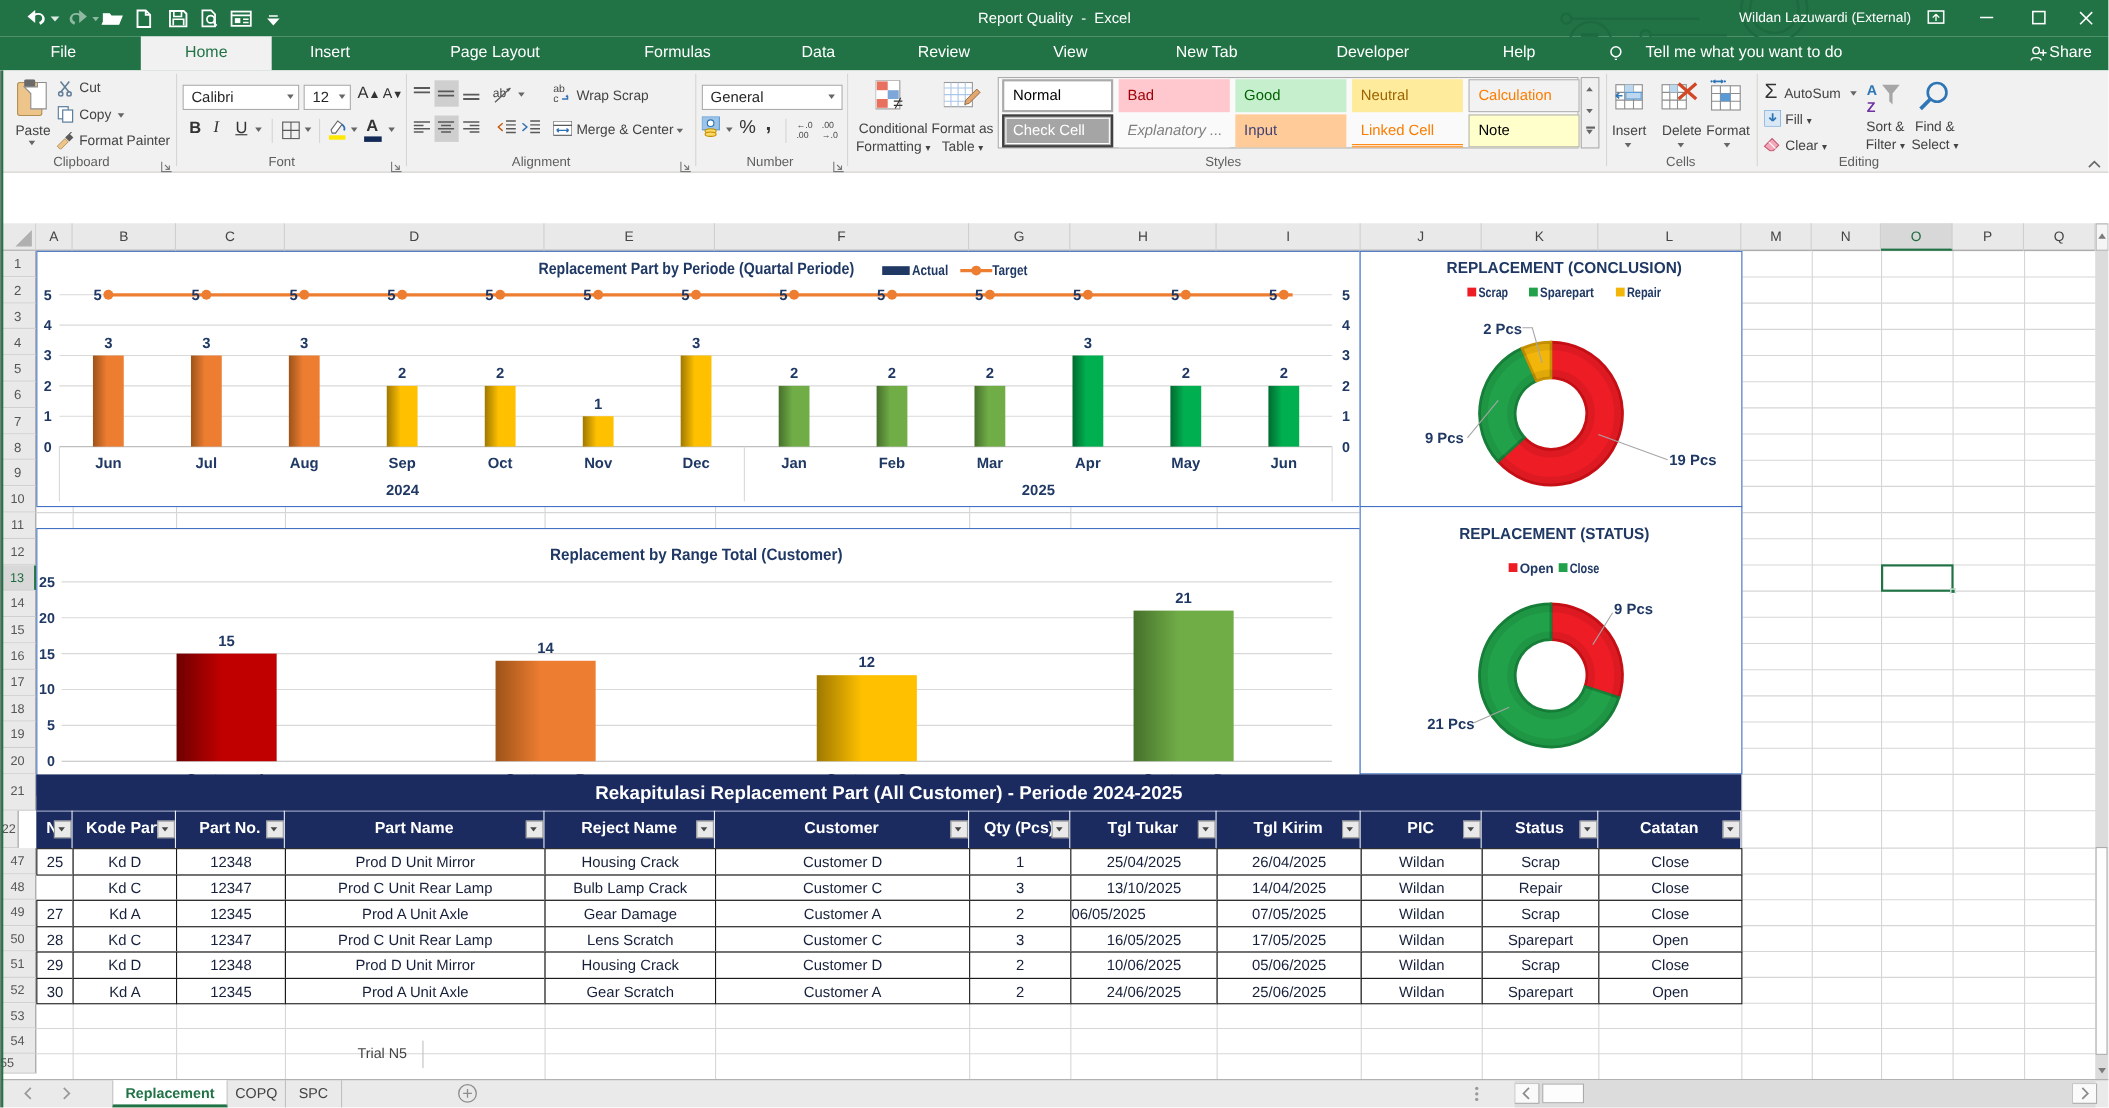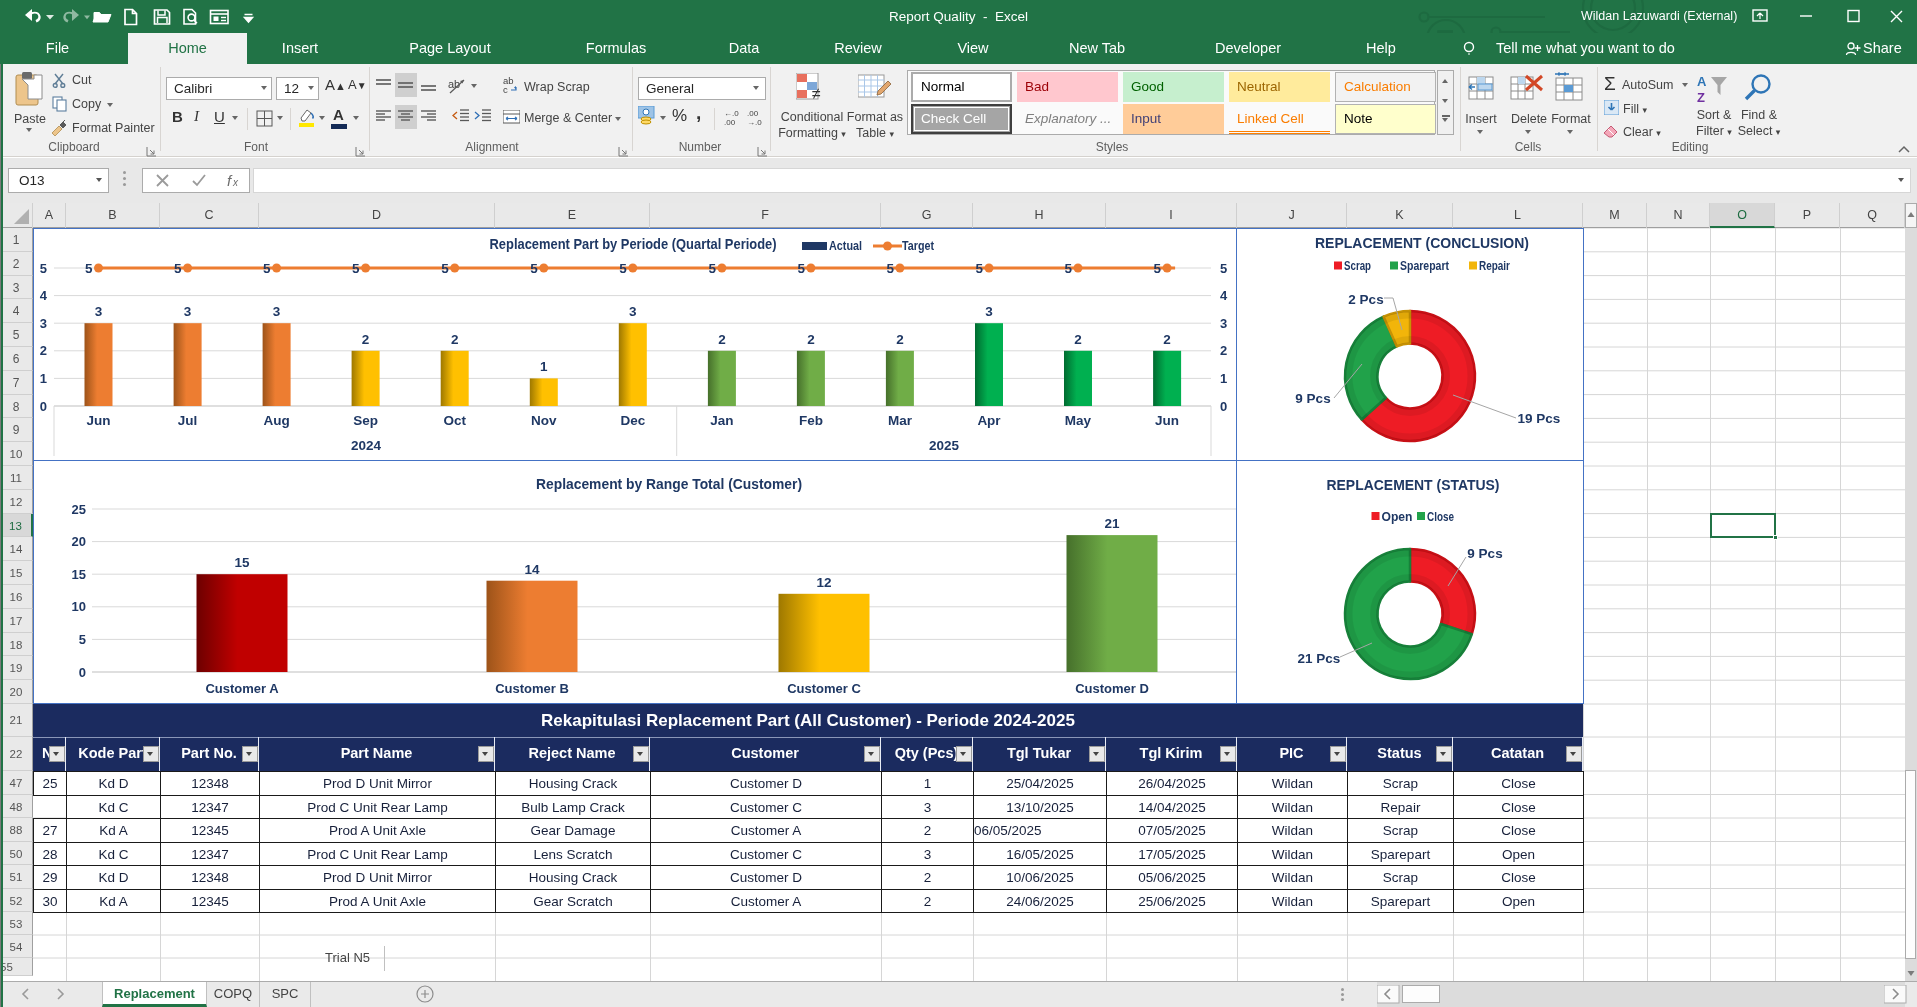--- a/index.html
+++ b/index.html
@@ -427,34 +427,20 @@
       <line x1="10.5" y1="17.5" x2="2" y2="26" stroke="#2e75b6" stroke-width="3.4"></line>
     </svg>
     <div class="rbtn" style="left:1732px;top:44px;width:54px;text-align:center;font-size:12.5px;">Find &amp;</div>
     <div class="rbtn" style="left:1732px;top:60px;width:54px;text-align:center;font-size:12.5px;">Select <span style="font-size:9px;">▾</span></div>
     <div class="grplabel" style="left:1640px;width:100px;">Editing</div>
     <svg class="abs" style="left:1897px;top:81px" width="14" height="9" viewBox="0 0 14 9">
         <path d="M2 7 L7 2 L12 7" fill="none" stroke="#666" stroke-width="1.5"></path>
       </svg>
   </div>
 
-  <div class="fxbar" id="fxbar">
-    <div class="namebox">O13</div>
-    <div class="ddarrow" style="left:96px;top:20px;border-top-color:#555;"></div>
-    <div class="abs" style="left:123px;top:13px;width:3px;height:3px;background:#9a9a9a;border-radius:50%;box-shadow:0 6px 0 #9a9a9a,0 12px 0 #9a9a9a;"></div>
-    <div class="fxbox"></div>
-    <svg class="abs" style="left:155px;top:15px" width="90" height="16" viewBox="0 0 90 16">
-      <path d="M2 2 L13 13 M13 2 L2 13" stroke="#9b9b9b" stroke-width="1.8" fill="none"></path>
-      <path d="M38 8 L42 12 L50 2" stroke="#9b9b9b" stroke-width="1.8" fill="none"></path>
-      <text x="72" y="13" font-size="15" font-style="italic" font-family="Liberation Serif,serif" fill="#6d6d6d">f</text>
-      <text x="78" y="13" font-size="10" font-style="italic" font-family="Liberation Serif,serif" fill="#6d6d6d">x</text>
-    </svg>
-    <div class="fxinput"></div>
-    <div class="ddarrow" style="left:1898px;top:20px;border-top-color:#555;"></div>
-  </div>
 
   <div class="sheet" id="sheet"></div>
 
   <svg class="abs" style="left:0;top:203px" width="1917" height="778" viewBox="0 203 1917 778">
     <g transform="translate(0,0)">
         <rect x="0" y="0" width="1917" height="1007" fill="#fff"></rect>
 <line x1="66.5" y1="228" x2="66.5" y2="981" stroke="#d6d6d6" stroke-width="1"></line>
 <line x1="160.5" y1="228" x2="160.5" y2="981" stroke="#d6d6d6" stroke-width="1"></line>
 <line x1="259.5" y1="228" x2="259.5" y2="981" stroke="#d6d6d6" stroke-width="1"></line>
 <line x1="495.5" y1="228" x2="495.5" y2="981" stroke="#d6d6d6" stroke-width="1"></line>
@@ -540,24 +526,24 @@
 <div class="abs" style="left:0;top:489.8px;width:33px;height:23.8px;background:#e9e9e9;border-right:1px solid #9f9f9f;border-bottom:1px solid #cfcfcf;color:#555;font-size:11.5px;text-align:center;line-height:24px;">12</div>
 <div class="abs" style="left:0;top:513.6px;width:33px;height:23.8px;background:#d8d8d8;border-right:2px solid #217346;border-bottom:1px solid #cfcfcf;color:#1e6b41;font-size:11.5px;text-align:center;line-height:24px;">13</div>
 <div class="abs" style="left:0;top:537.4px;width:33px;height:23.8px;background:#e9e9e9;border-right:1px solid #9f9f9f;border-bottom:1px solid #cfcfcf;color:#555;font-size:11.5px;text-align:center;line-height:24px;">14</div>
 <div class="abs" style="left:0;top:561.2px;width:33px;height:23.8px;background:#e9e9e9;border-right:1px solid #9f9f9f;border-bottom:1px solid #cfcfcf;color:#555;font-size:11.5px;text-align:center;line-height:24px;">15</div>
 <div class="abs" style="left:0;top:585.0px;width:33px;height:23.8px;background:#e9e9e9;border-right:1px solid #9f9f9f;border-bottom:1px solid #cfcfcf;color:#555;font-size:11.5px;text-align:center;line-height:24px;">16</div>
 <div class="abs" style="left:0;top:608.8px;width:33px;height:23.8px;background:#e9e9e9;border-right:1px solid #9f9f9f;border-bottom:1px solid #cfcfcf;color:#555;font-size:11.5px;text-align:center;line-height:24px;">17</div>
 <div class="abs" style="left:0;top:632.6px;width:33px;height:23.8px;background:#e9e9e9;border-right:1px solid #9f9f9f;border-bottom:1px solid #cfcfcf;color:#555;font-size:11.5px;text-align:center;line-height:24px;">18</div>
 <div class="abs" style="left:0;top:656.4px;width:33px;height:23.8px;background:#e9e9e9;border-right:1px solid #9f9f9f;border-bottom:1px solid #cfcfcf;color:#555;font-size:11.5px;text-align:center;line-height:24px;">19</div>
 <div class="abs" style="left:0;top:680.2px;width:33px;height:23.8px;background:#e9e9e9;border-right:1px solid #9f9f9f;border-bottom:1px solid #cfcfcf;color:#555;font-size:11.5px;text-align:center;line-height:24px;">20</div>
 <div class="abs" style="left:0;top:704.0px;width:33px;height:33.0px;background:#e9e9e9;border-right:1px solid #9f9f9f;border-bottom:1px solid #cfcfcf;color:#555;font-size:11.5px;text-align:center;line-height:33px;">21</div>
-<div class="abs" style="left:0;top:737.0px;width:33px;height:34.0px;background:#e9e9e9;border-right:1px solid #9f9f9f;border-bottom:1px solid #cfcfcf;color:#555;font-size:11.5px;text-align:center;line-height:34px;">22</div>
+<div class="abs" style="left:0;top:737.0px;width:17px;height:34.0px;background:#e9e9e9;border-right:1px solid #9f9f9f;border-bottom:1px solid #cfcfcf;color:#555;font-size:11.5px;text-align:center;line-height:34px;">22</div>
 <div class="abs" style="left:0;top:771.0px;width:33px;height:23.5px;background:#e9e9e9;border-right:1px solid #9f9f9f;border-bottom:1px solid #cfcfcf;color:#555;font-size:11.5px;text-align:center;line-height:24px;">47</div>
 <div class="abs" style="left:0;top:794.5px;width:33px;height:23.5px;background:#e9e9e9;border-right:1px solid #9f9f9f;border-bottom:1px solid #cfcfcf;color:#555;font-size:11.5px;text-align:center;line-height:24px;">48</div>
-<div class="abs" style="left:0;top:818.0px;width:33px;height:23.5px;background:#e9e9e9;border-right:1px solid #9f9f9f;border-bottom:1px solid #cfcfcf;color:#555;font-size:11.5px;text-align:center;line-height:24px;">88</div>
+<div class="abs" style="left:0;top:818.0px;width:33px;height:23.5px;background:#e9e9e9;border-right:1px solid #9f9f9f;border-bottom:1px solid #cfcfcf;color:#555;font-size:11.5px;text-align:center;line-height:24px;">49</div>
 <div class="abs" style="left:0;top:841.5px;width:33px;height:23.5px;background:#e9e9e9;border-right:1px solid #9f9f9f;border-bottom:1px solid #cfcfcf;color:#555;font-size:11.5px;text-align:center;line-height:24px;">50</div>
 <div class="abs" style="left:0;top:865.0px;width:33px;height:23.5px;background:#e9e9e9;border-right:1px solid #9f9f9f;border-bottom:1px solid #cfcfcf;color:#555;font-size:11.5px;text-align:center;line-height:24px;">51</div>
 <div class="abs" style="left:0;top:888.5px;width:33px;height:23.5px;background:#e9e9e9;border-right:1px solid #9f9f9f;border-bottom:1px solid #cfcfcf;color:#555;font-size:11.5px;text-align:center;line-height:24px;">52</div>
 <div class="abs" style="left:0;top:912.0px;width:33px;height:23.0px;background:#e9e9e9;border-right:1px solid #9f9f9f;border-bottom:1px solid #cfcfcf;color:#555;font-size:11.5px;text-align:center;line-height:24px;">53</div>
 <div class="abs" style="left:0;top:935.0px;width:33px;height:23.0px;background:#e9e9e9;border-right:1px solid #9f9f9f;border-bottom:1px solid #cfcfcf;color:#555;font-size:11.5px;text-align:center;line-height:24px;">54</div>
 <div class="abs" style="left:0;top:958.0px;width:33px;height:18.0px;background:#e9e9e9;border-right:1px solid #9f9f9f;border-bottom:1px solid #cfcfcf;color:#555;font-size:11.5px;text-align:left;line-height:18px;">55</div>
   <div class="chart" style="left:33px;top:228px;width:1204px;height:233px;">
     <svg width="1202" height="231">
         <defs>
 <linearGradient id="gro" x1="0" y1="0" x2="1" y2="0">
@@ -676,21 +662,21 @@
 <text x="1038.0" y="43.5" font-size="13.5px" font-weight="bold" fill="#1F3864" text-anchor="end">5</text>
 <circle cx="1133.1" cy="39.0" r="4.5" fill="#ED7D31"></circle>
 <text x="1127.1" y="43.5" font-size="13.5px" font-weight="bold" fill="#1F3864" text-anchor="end">5</text>
 <line x1="20" y1="177" x2="20" y2="227" stroke="#d9d9d9"></line>
 <line x1="642.7" y1="177" x2="642.7" y2="227" stroke="#d9d9d9"></line>
 <line x1="1177" y1="177" x2="1177" y2="227" stroke="#d9d9d9"></line>
 <text x="332" y="221" font-size="13.5px" font-weight="bold" fill="#1F3864" text-anchor="middle">2024</text>
 <text x="910" y="221" font-size="13.5px" font-weight="bold" fill="#1F3864" text-anchor="middle">2025</text>
       </svg>
   </div>
-  <div class="chart" style="left:33px;top:460px;width:1204px;height:244px;padding-left:36px;">
+  <div class="chart" style="left:33px;top:480px;width:1204px;height:244px;">
     <svg width="1202" height="242">
         <text x="599" y="28" font-size="15px" font-weight="bold" fill="#1F3864" text-anchor="middle" textLength="266" lengthAdjust="spacingAndGlyphs">Replacement by Range Total (Customer)</text>
 <line x1="22" y1="211.0" x2="1177" y2="211.0" stroke="#bfbfbf" stroke-width="1"></line>
 <text x="16" y="215.5" font-size="13px" font-weight="bold" fill="#1F3864" text-anchor="end">0</text>
 <line x1="22" y1="178.4" x2="1177" y2="178.4" stroke="#d9d9d9" stroke-width="1"></line>
 <text x="16" y="182.9" font-size="13px" font-weight="bold" fill="#1F3864" text-anchor="end">5</text>
 <line x1="22" y1="145.8" x2="1177" y2="145.8" stroke="#d9d9d9" stroke-width="1"></line>
 <text x="16" y="150.3" font-size="13px" font-weight="bold" fill="#1F3864" text-anchor="end">10</text>
 <line x1="22" y1="113.2" x2="1177" y2="113.2" stroke="#d9d9d9" stroke-width="1"></line>
 <text x="16" y="117.7" font-size="13px" font-weight="bold" fill="#1F3864" text-anchor="end">15</text>

